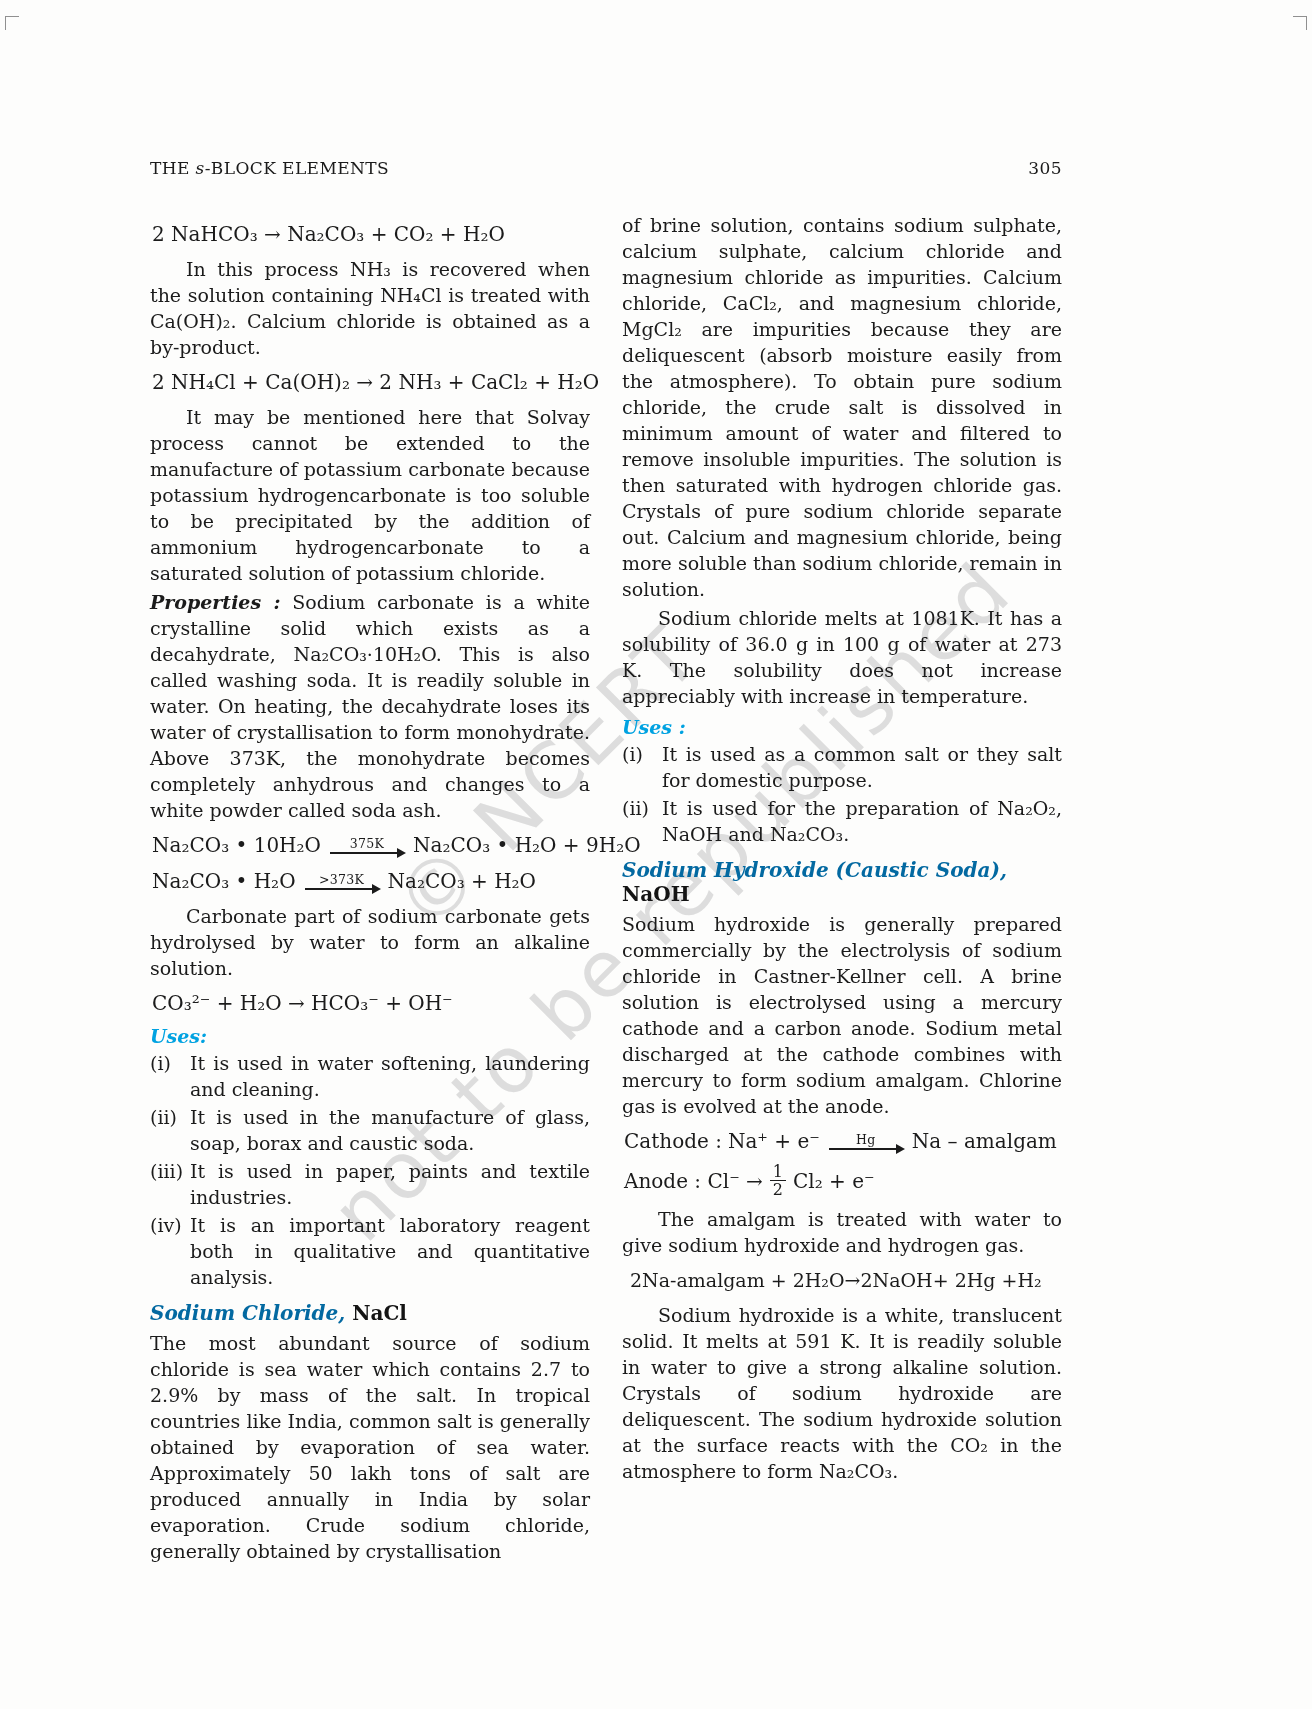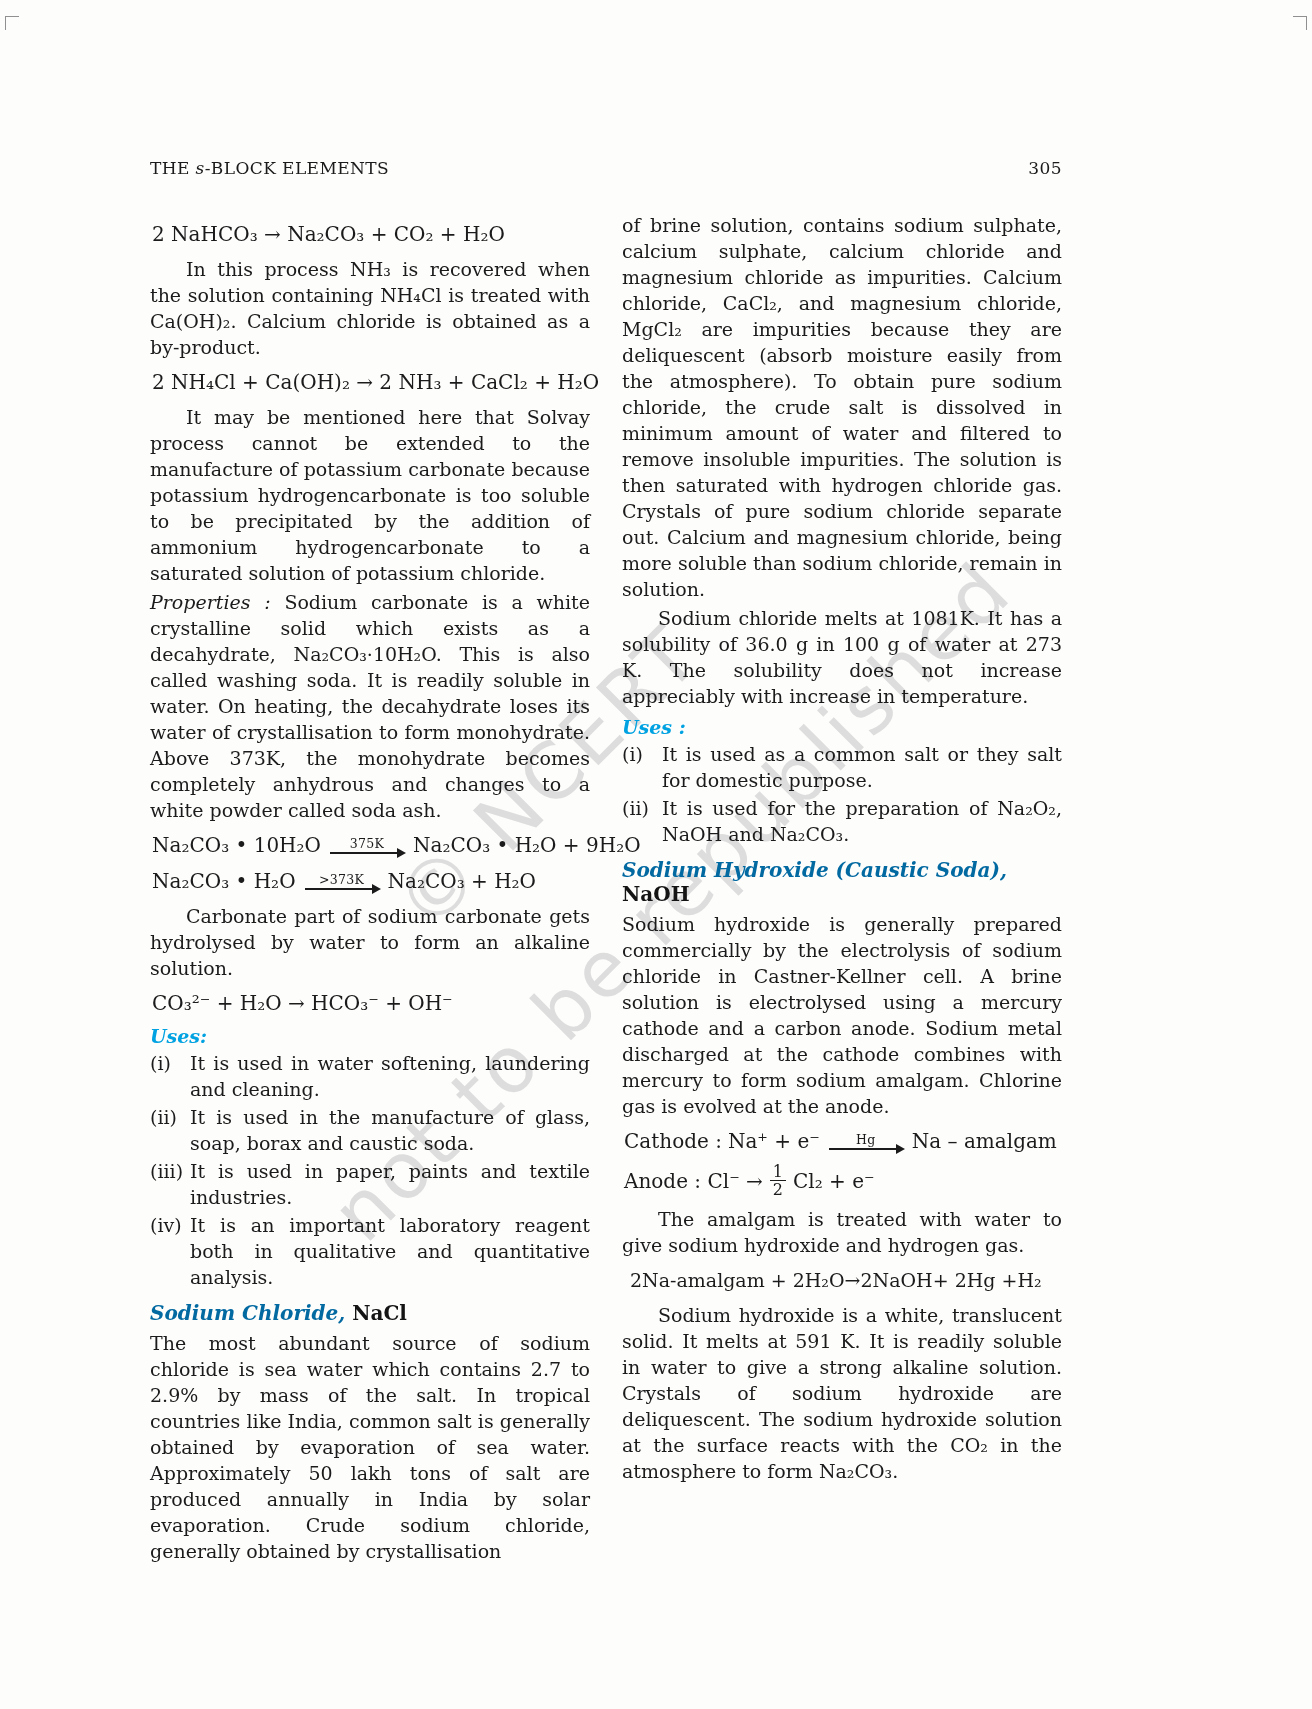--- a/index.html
+++ b/index.html
@@ -54,21 +54,21 @@
   .columns { display: flex; gap: 32px; }
   .col { width: 440px; }
 
   p {
     margin: 0 0 3px 0;
     font-size: 19px;
     line-height: 26px;
     text-align: justify;
   }
   .indent { text-indent: 36px; }
-  .prop-label { font-weight: normal; font-style: italic; }
+  .prop-label { font-weight: bold; font-style: italic; }
 
   .equation {
     font-size: 20px;
     line-height: 28px;
     margin: 8px 0 8px 2px;
     white-space: nowrap;
   }
   .eq-flex { display: flex; align-items: center; gap: 6px; }
 
   .rxn-arrow { display: inline-flex; flex-direction: column; align-items: center; margin: 0 3px; }

